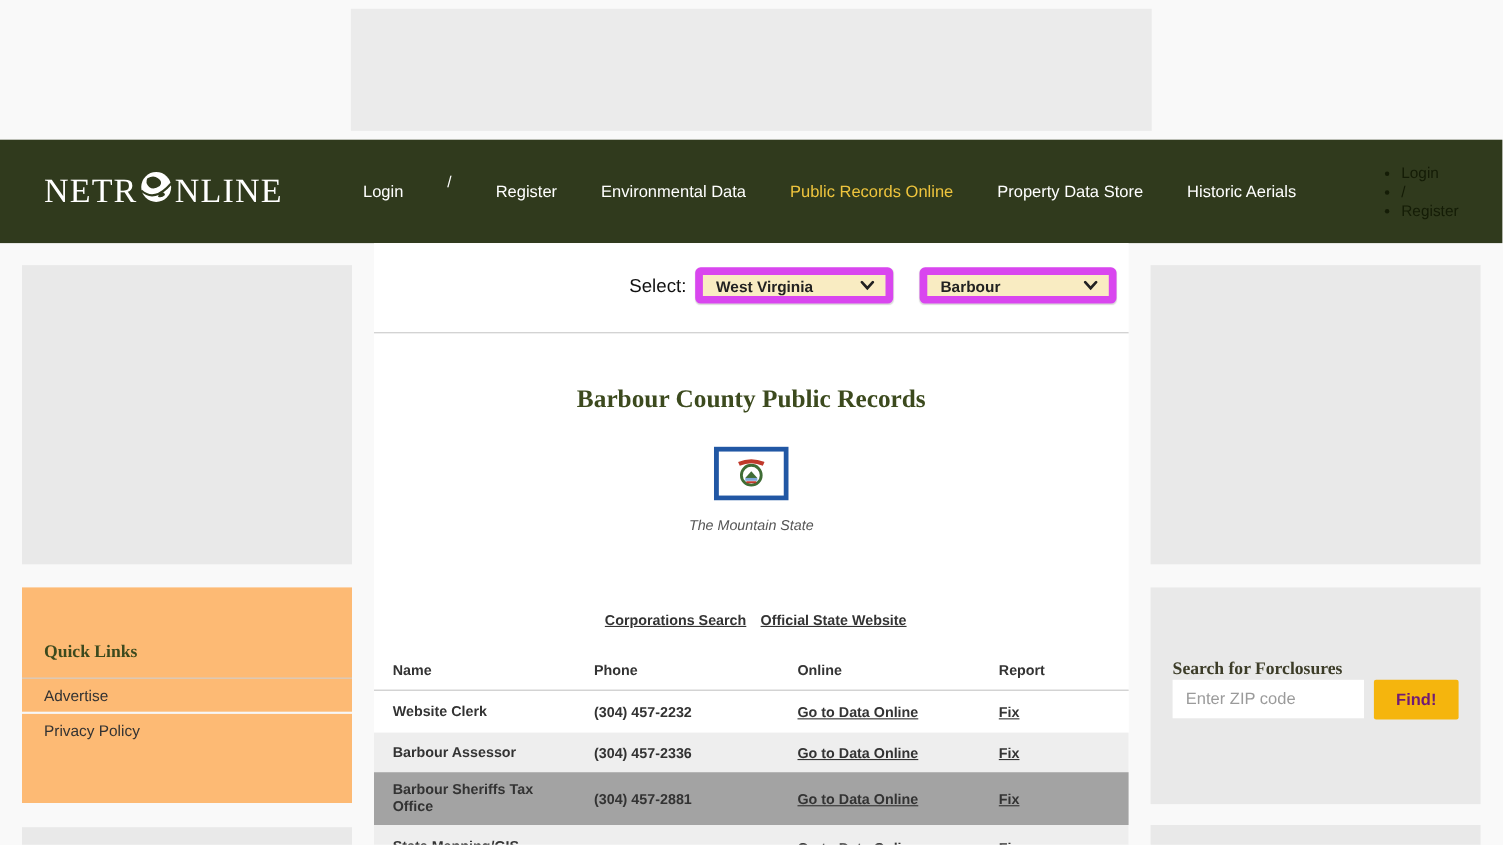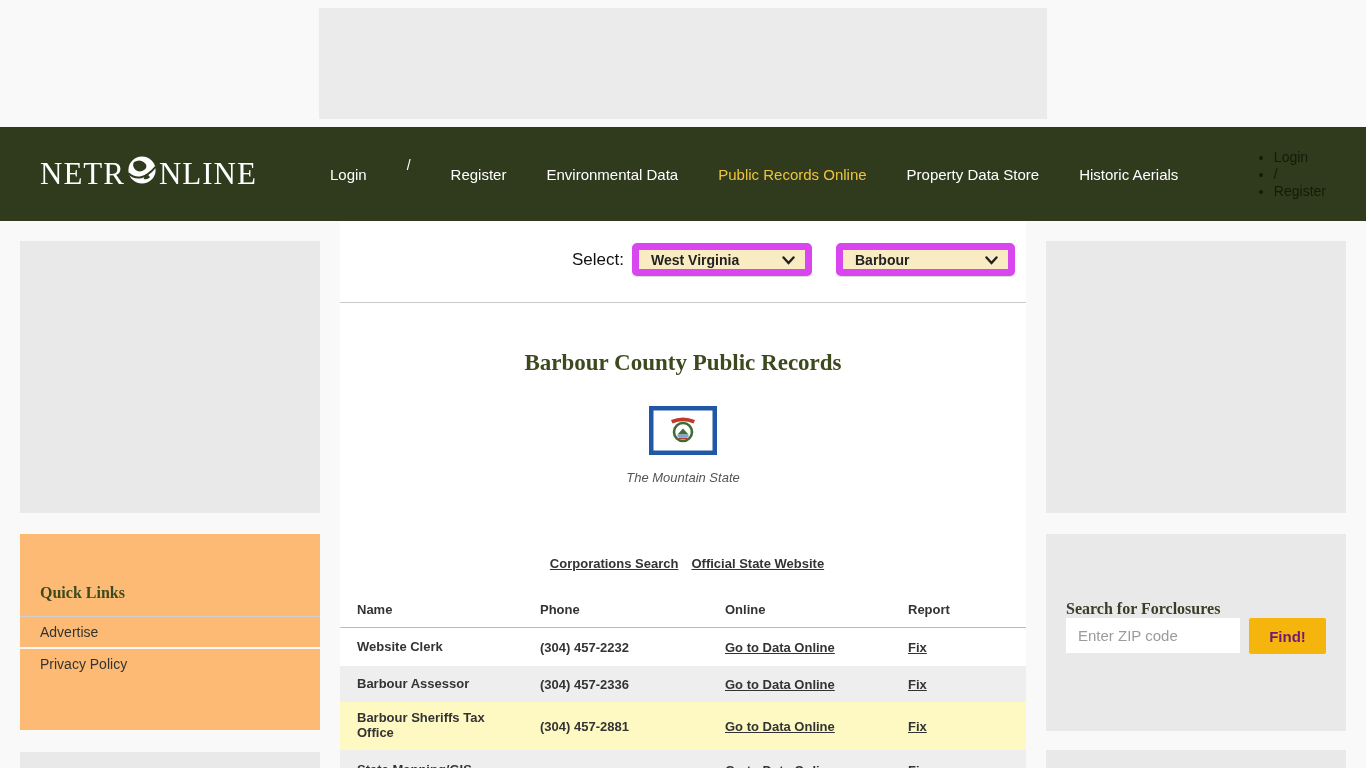--- a/index.html
+++ b/index.html
@@ -81,21 +81,21 @@
   .records { left:340px; top:592px; width:686px; }
   .trow {
     display:grid; grid-template-columns:183px 185px 183px 1fr;
     align-items:center; padding-left:17px;
   }
   .thead { height:36px; border-bottom:1px solid #bbb; }
   .thead .tcell { font-size:13px; font-weight:bold; color:#333; }
   .tbody-row .tcell { font-size:13px; }
   .row-0 { height:38px; background:#fff; }
   .row-1 { height:36px; background:#eee; }
-  .row-2 { height:48px; background:#fef9c3; }
+  .row-2 { height:48px; background:#a3a3a3; }
   .row-3 { height:40px; background:#eee; }
   .cell-name { font-weight:bold; color:#333; max-width:130px; line-height:1.15; }
   .cell-phone { font-weight:bold; color:#333; }
   .cell-link { font-weight:bold; color:#333; text-decoration:underline; cursor:pointer; justify-self:start; }
 
   
   .side-ad-left  { left:20px;   top:241px; width:300px; height:272px; background:#e9e9e9; }
   .side-ad-right { left:1046px; top:241px; width:300px; height:272px; background:#e9e9e9; }
   .quick-links { left:20px; top:534px; width:300px; height:196px; background:#fdba74; }
   .ql-heading {

